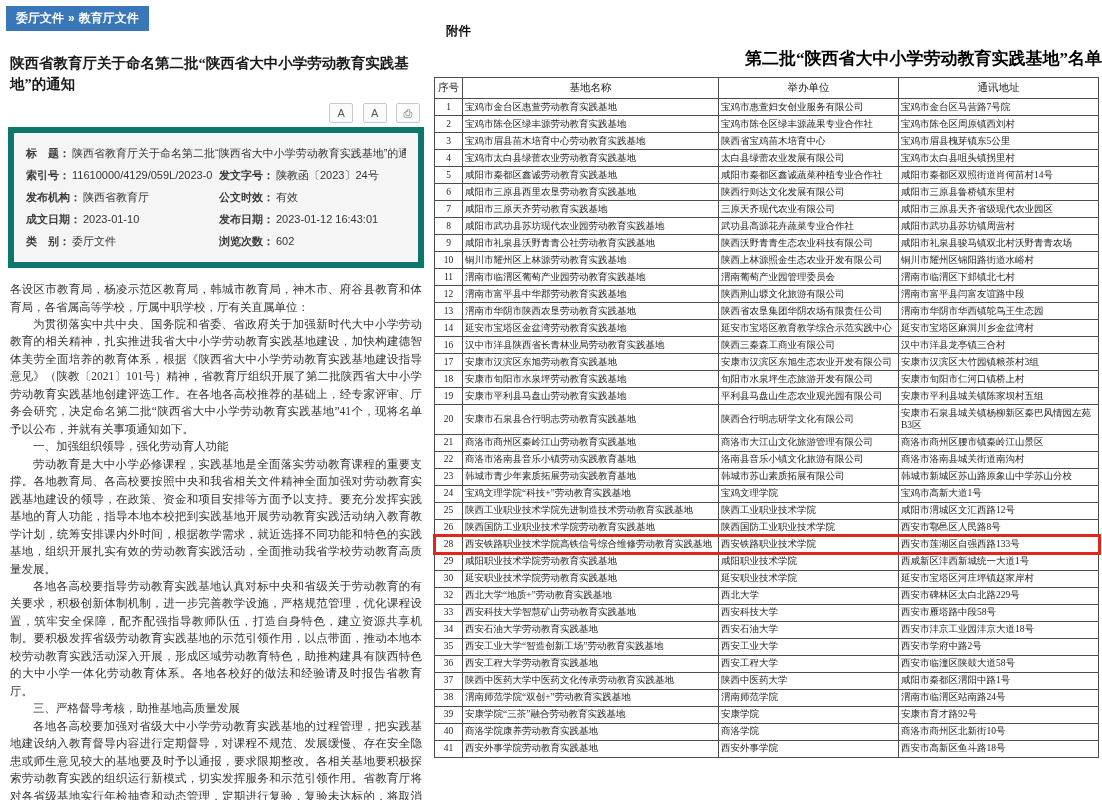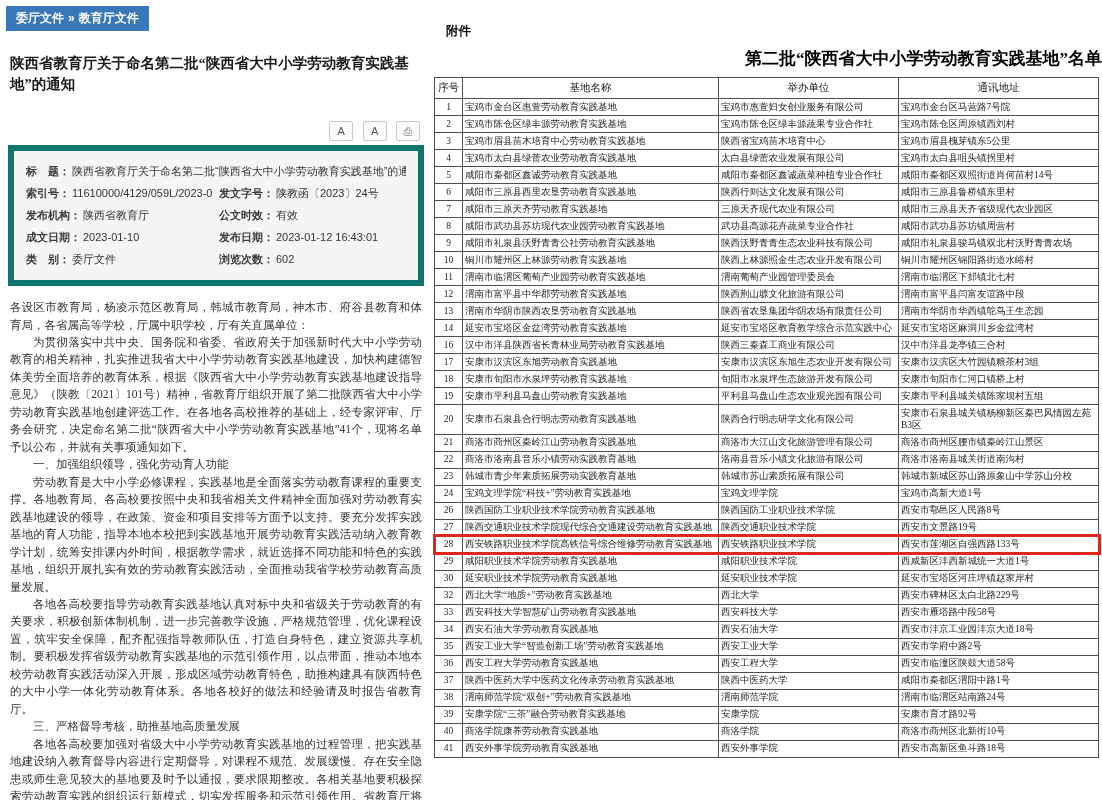--- a/index.html
+++ b/index.html
@@ -12,21 +12,21 @@
   .left-pane { position:absolute; left:0; top:0; width:432px; height:672px; padding:6px 6px 0 6px; }
   .breadcrumb {
     display:inline-block; background:#3a77b8; color:#fff; font-size:12px; font-weight:bold;
     padding:4px 10px; cursor:pointer;
   }
   .crumb-sep { margin:0 4px; }
   .doc-title {
     margin:22px 4px 0 4px; font-size:14.5px; font-weight:bold; color:#1a1a1a;
     line-height:1.45; font-family:"Liberation Serif","DejaVu Serif",serif;
   }
-  .toolbar { text-align:right; margin:26px 6px 4px 0; }
+  .toolbar { text-align:right; margin:8px 6px 4px 0; }
   .toolbar button {
     display:inline-block; width:24px; height:20px; margin-left:5px; background:#fbfbfb;
     border:1px solid #c9c9c9; border-radius:2px; color:#555; font-size:11px; line-height:16px; cursor:pointer;
   }
   .meta-box {
     margin:2px 2px 0 2px; background:#f5f5f5; border:6px solid #0f766e;
     padding:13px 12px; display:grid; grid-template-columns:1fr 1fr; gap:7px 6px;
     font-size:11px; color:#333;
   }
   .meta-field { white-space:nowrap; overflow:hidden; }
@@ -319,34 +319,34 @@
             <td class="c-addr">韩城市新城区苏山路原象山中学苏山分校</td>
           </tr>
 
           <tr class="t-row">
             <td class="c-no">24</td>
             <td class="c-name">宝鸡文理学院“科技+”劳动教育实践基地</td>
             <td class="c-org">宝鸡文理学院</td>
             <td class="c-addr">宝鸡市高新大道1号</td>
           </tr>
 
+          <tr class="t-row">
+            <td class="c-no">25</td>
+            <td class="c-name">陕西工业职业技术学院先进制造技术劳动教育实践基地</td>
+            <td class="c-org">陕西工业职业技术学院</td>
+            <td class="c-addr">咸阳市渭城区文汇西路12号</td>
+          </tr>
 
           <tr class="t-row">
             <td class="c-no">26</td>
             <td class="c-name">陕西国防工业职业技术学院劳动教育实践基地</td>
             <td class="c-org">陕西国防工业职业技术学院</td>
             <td class="c-addr">西安市鄠邑区人民路8号</td>
           </tr>
 
-          <tr class="t-row">
-            <td class="c-no">27</td>
-            <td class="c-name">陕西交通职业技术学院现代综合交通建设劳动教育实践基地</td>
-            <td class="c-org">陕西交通职业技术学院</td>
-            <td class="c-addr">西安市文景路19号</td>
-          </tr>
 
           <tr class="t-row hl" style="outline-color: rgb(224, 38, 29);">
             <td class="c-no">28</td>
             <td class="c-name">西安铁路职业技术学院高铁信号综合维修劳动教育实践基地</td>
             <td class="c-org">西安铁路职业技术学院</td>
             <td class="c-addr">西安市莲湖区自强西路133号</td>
           </tr>
 
           <tr class="t-row">
             <td class="c-no">29</td>

